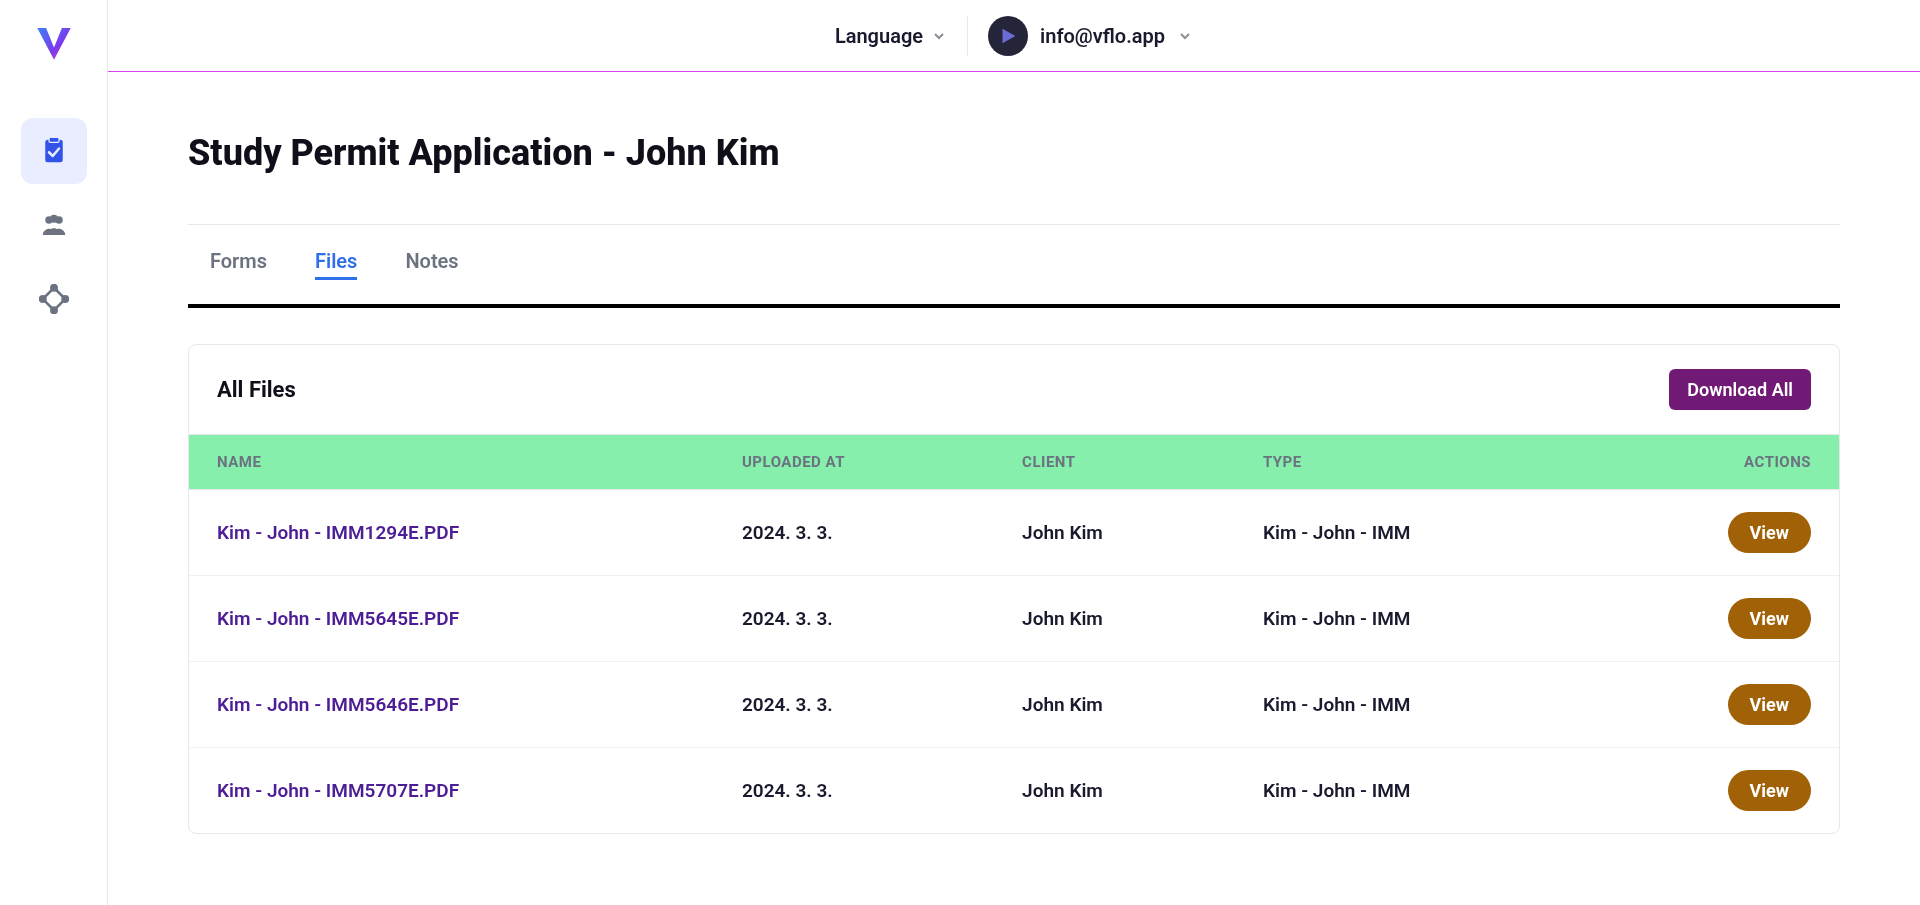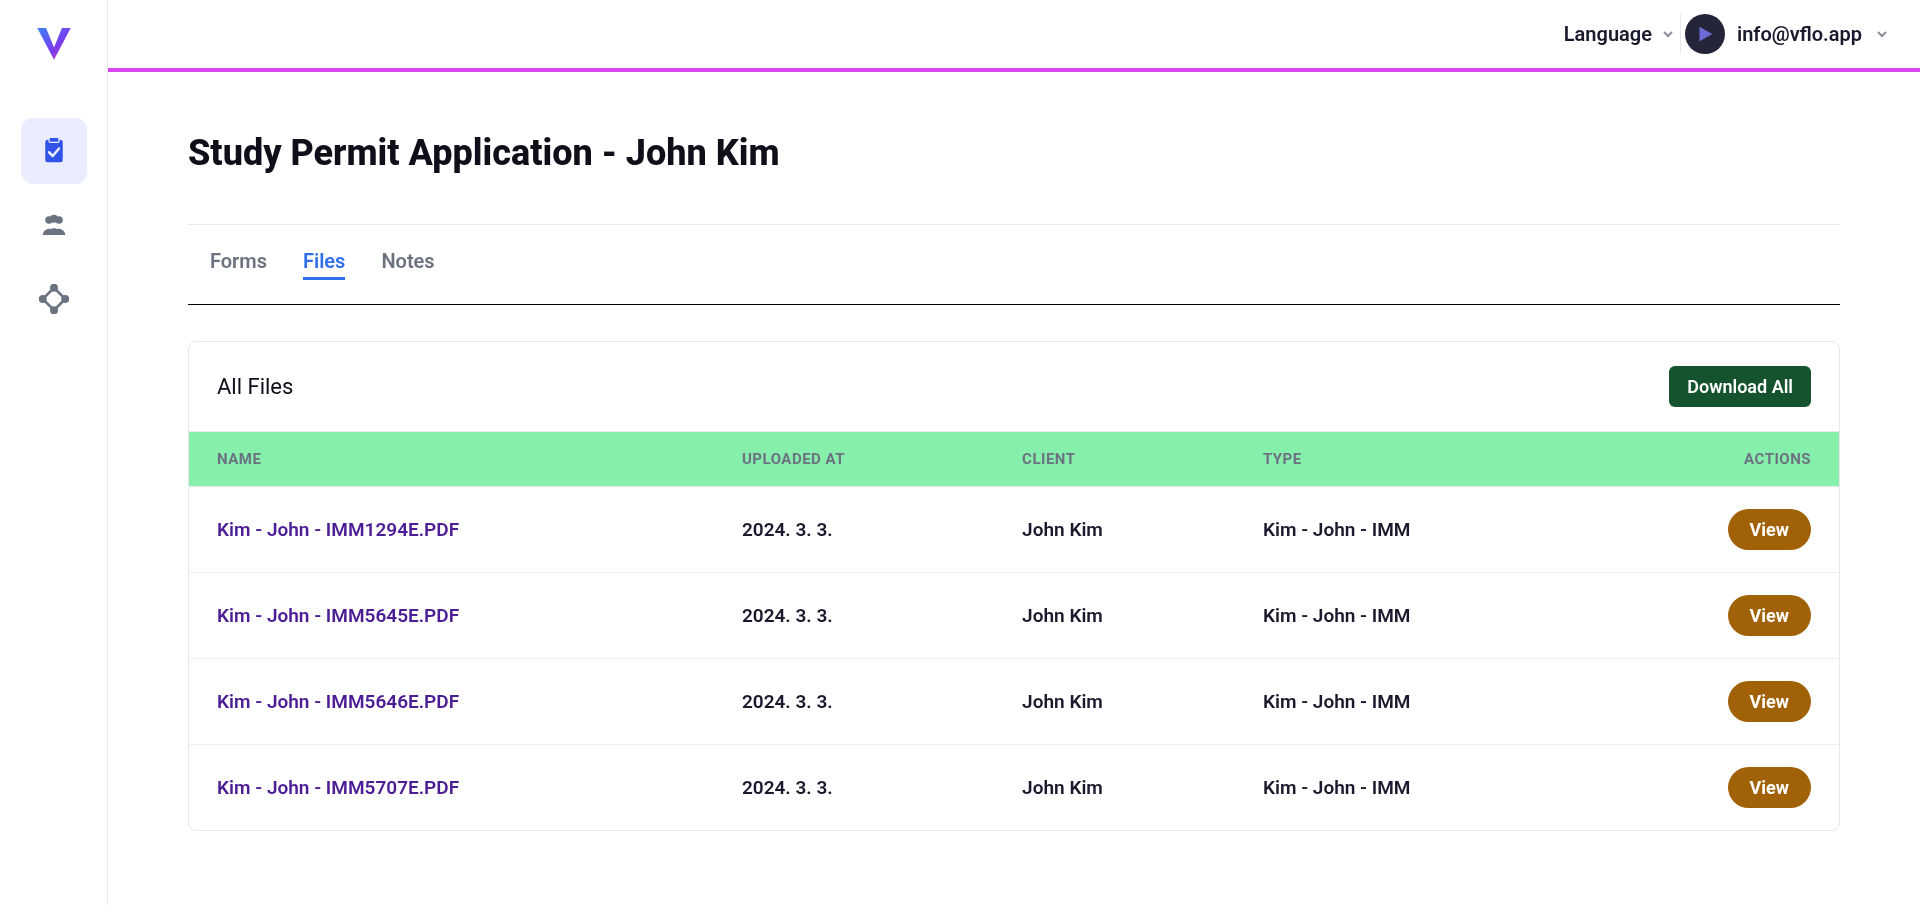--- a/index.html
+++ b/index.html
@@ -56,26 +56,26 @@
   }
   
   .main {
     flex: 1;
     display: flex;
     flex-direction: column;
   }
   
   .topbar {
     height: 72px;
-    border-bottom: 4px solid #d946ef;
-    display: flex;
-    align-items: center;
-    justify-content: flex-end;
+    border-bottom: 1px solid #d946ef;
+    display: flex;
+    align-items: center;
+    justify-content: center;
     padding: 0 30px;
-    gap: 4px;
+    gap: 20px;
   }
   .lang-select {
     display: flex;
     align-items: center;
     gap: 8px;
     font-size: 20px;
     font-weight: 600;
     color: #1a1a2e;
     cursor: pointer;
   }
@@ -111,24 +111,24 @@
     padding: 60px 80px 16px 80px;
   }
   .page-title {
     font-size: 36px;
     font-weight: 800;
     color: #0f0f1a;
     margin-bottom: 50px;
   }
   .tabs-row {
     border-top: 1px solid #e6e8ec;
-    border-bottom: 1px solid #000000;
+    border-bottom: 4px solid #000000;
     padding: 24px 22px;
     display: flex;
-    gap: 36px;
+    gap: 48px;
     margin-bottom: 36px;
     margin-top: 40px;
   }
   .tab {
     font-size: 20px;
     font-weight: 600;
     color: #6b7280;
     cursor: pointer;
     padding-bottom: 4px;
   }
@@ -143,30 +143,30 @@
     overflow: hidden;
   }
   .card-header {
     display: flex;
     align-items: center;
     justify-content: space-between;
     padding: 24px 28px;
   }
   .card-title {
     font-size: 22px;
-    font-weight: 400;
+    font-weight: 700;
     color: #0f0f1a;
   }
   .btn {
     border: none;
     cursor: pointer;
     font-family: inherit;
   }
   .btn-primary {
-    background: #14532d;
+    background: #701a75;
     color: #fff;
     font-size: 18px;
     font-weight: 600;
     padding: 10px 18px;
     border-radius: 6px;
   }
   .btn-pill {
     background: #a16207;
     color: #fff;
     font-size: 18px;

